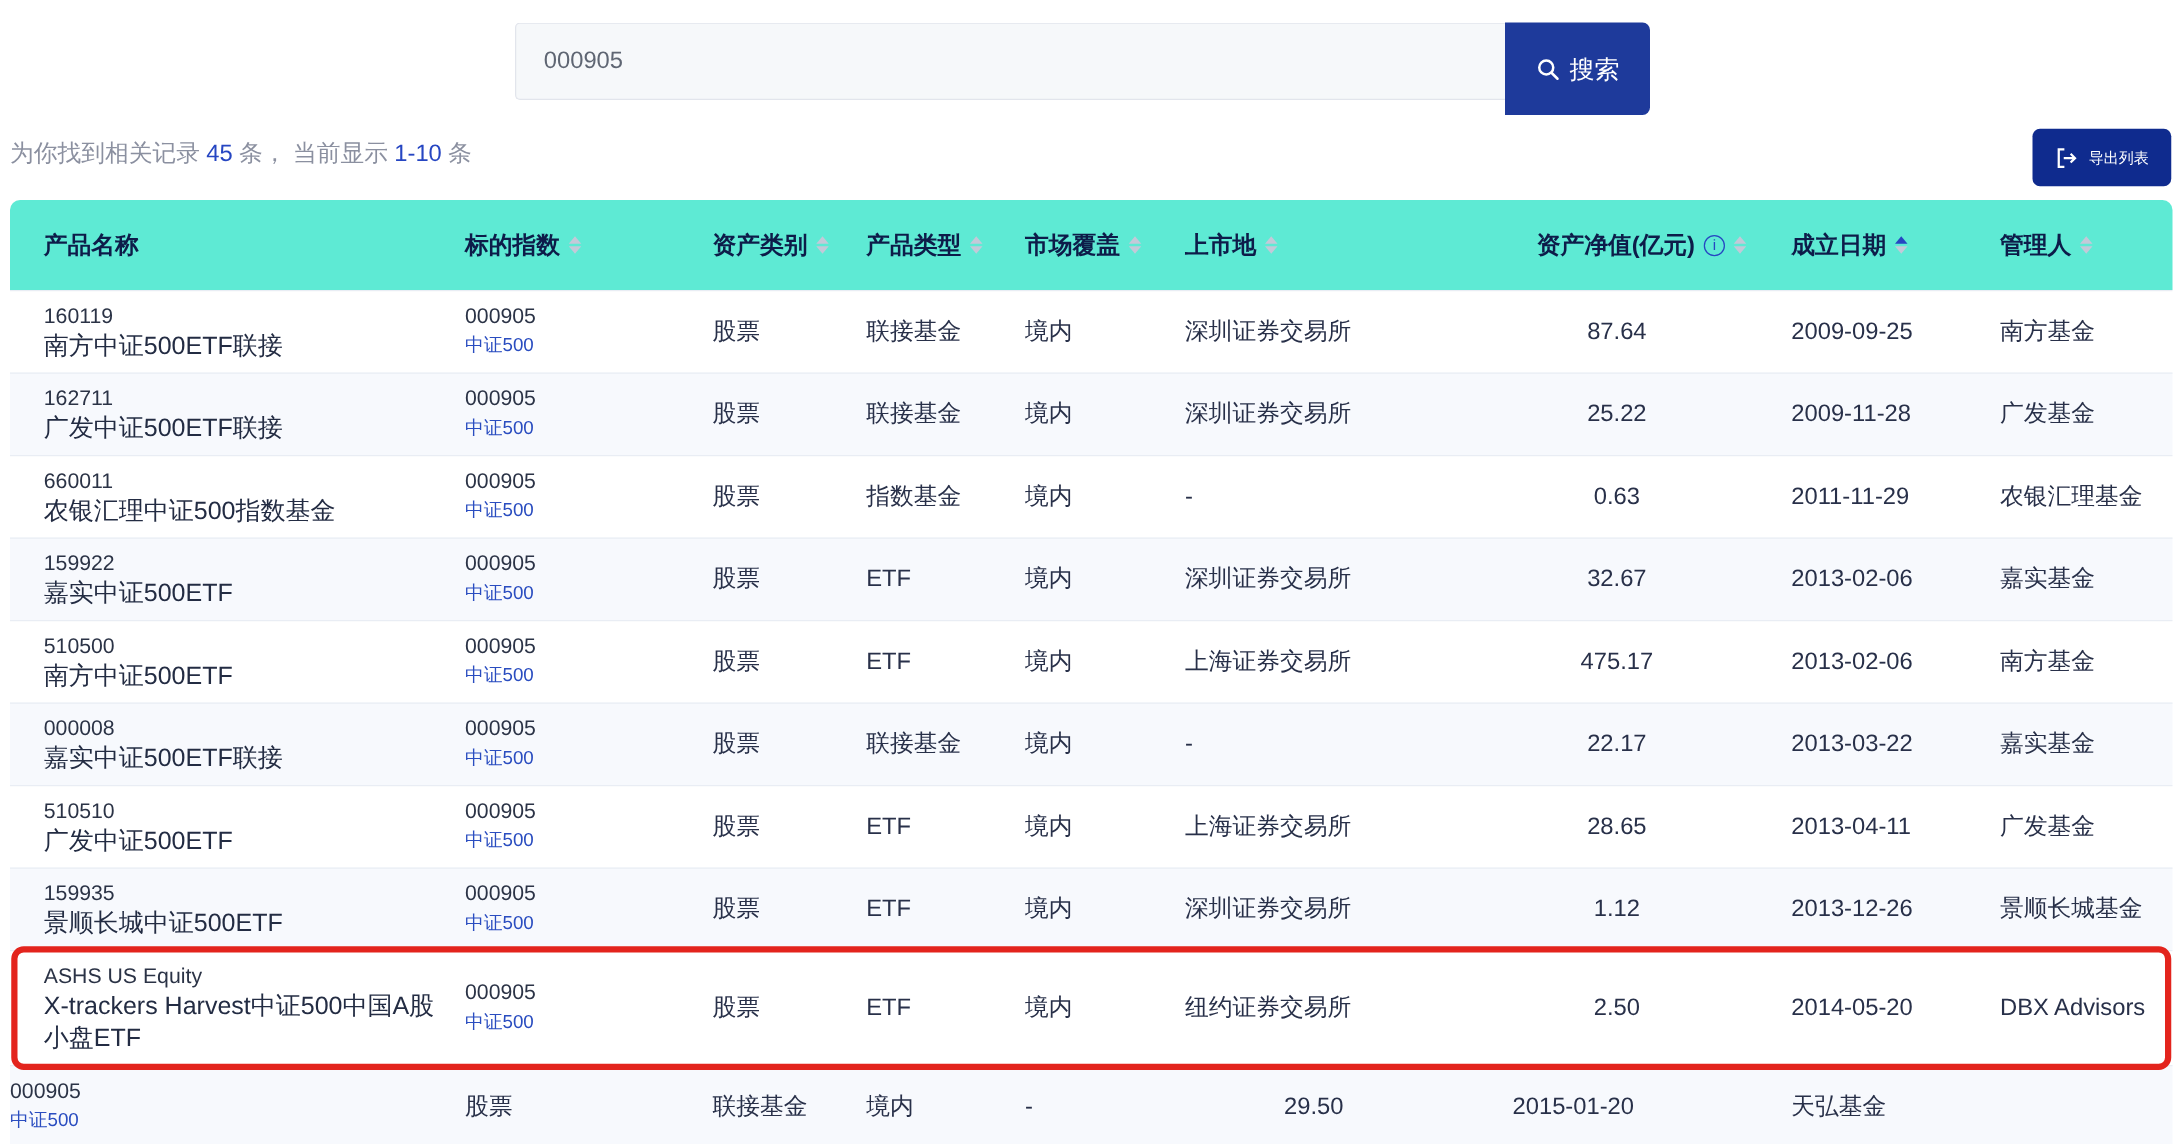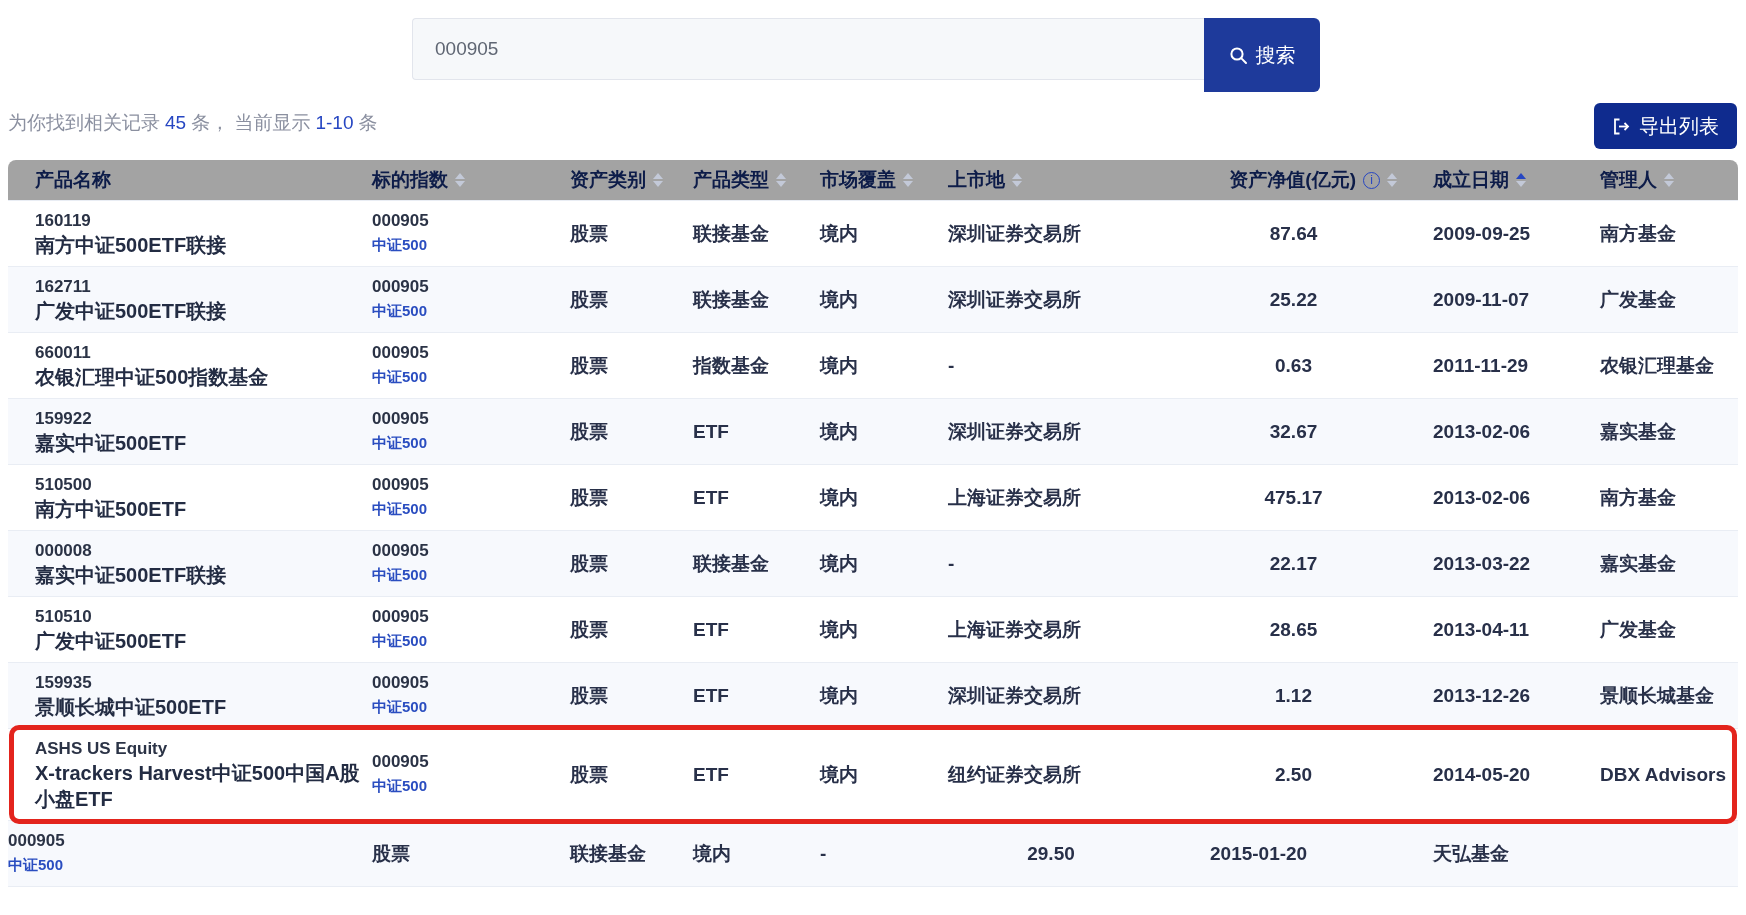--- a/index.html
+++ b/index.html
@@ -14,32 +14,32 @@
   .search-btn { width:116px; height:74px; background:#1e3a9b; color:#fff; border:none;
                 border-radius:0 6px 6px 0; font-size:20px; cursor:pointer;
                 display:flex; align-items:center; justify-content:center; gap:8px; font-family:inherit; }
 
   
   .results-line { position:absolute; left:8px; top:110px; font-size:19px; color:#8b90a0; }
   .results-line .num { color:#2646c2; margin:0 5px; }
 
   
   .export-btn { position:absolute; right:9px; top:103px; height:46px; padding:0 18px;
-                background:#0f2b8e; color:#fff; border:none; border-radius:6px; font-size:20px;
+                background:#0f2b8e; color:#fff; border:none; border-radius:6px; font-size:12px;
                 display:flex; align-items:center; gap:8px; cursor:pointer; font-family:inherit; }
 
   
   .table { position:absolute; left:8px; right:8px; top:160px; }
   .grid { display:grid; grid-template-columns:364px 198px 123px 127px 128px 262px 223px 167px 1fr; }
-  .thead { background:#a3a3a3; border-radius:8px 8px 0 0; height:40px; }
+  .thead { background:#5eead4; border-radius:8px 8px 0 0; height:72px; }
   .th { display:flex; align-items:center; gap:7px; font-size:19px; font-weight:bold; color:#0d1c49;
         padding-right:8px; }
   .th.c1 { padding-left:27px; }
   .th.c7 { justify-content:flex-end; padding-right:36px; }
-  .tr { border-top:1px solid #e9edf4; min-height:62px; background:#fff; position:relative;font-weight:bold; }
+  .tr { border-top:1px solid #e9edf4; min-height:62px; background:#fff; position:relative; }
   .tbody .tr:nth-child(even) { background:#f7f9fd; }
   .tbody { border-bottom:1px solid #e9edf4; }
   .td { display:flex; flex-direction:column; justify-content:center; padding:8px 12px 8px 0;
         font-size:19px; color:#283049; line-height:26px; }
   .td.c1 { padding-left:27px; }
   .td .code { font-size:17px; color:#2b3346; line-height:23px; }
   .td .pname { font-size:20px; color:#232c43; }
   .td .ilink { font-size:15px; color:#2a4dc0; cursor:pointer; }
   .td.c7 { align-items:center; padding-right:56px; }
   .tr.hl { min-height:88px; }
@@ -197,21 +197,21 @@
         <div class="td c5">
           <span>境内</span>
         </div>
         <div class="td c6">
           <span>深圳证券交易所</span>
         </div>
         <div class="td c7">
           <span>25.22</span>
         </div>
         <div class="td c8">
-          <span>2009-11-07</span>
+          <span>2009-11-28</span>
         </div>
         <div class="td c9">
           <span>广发基金</span>
         </div>
       </div>
       <div class="grid tr">
         <div class="td c1">
           <span class="code">660011</span>
           <span class="pname">农银汇理中证500指数基金</span>
         </div>

